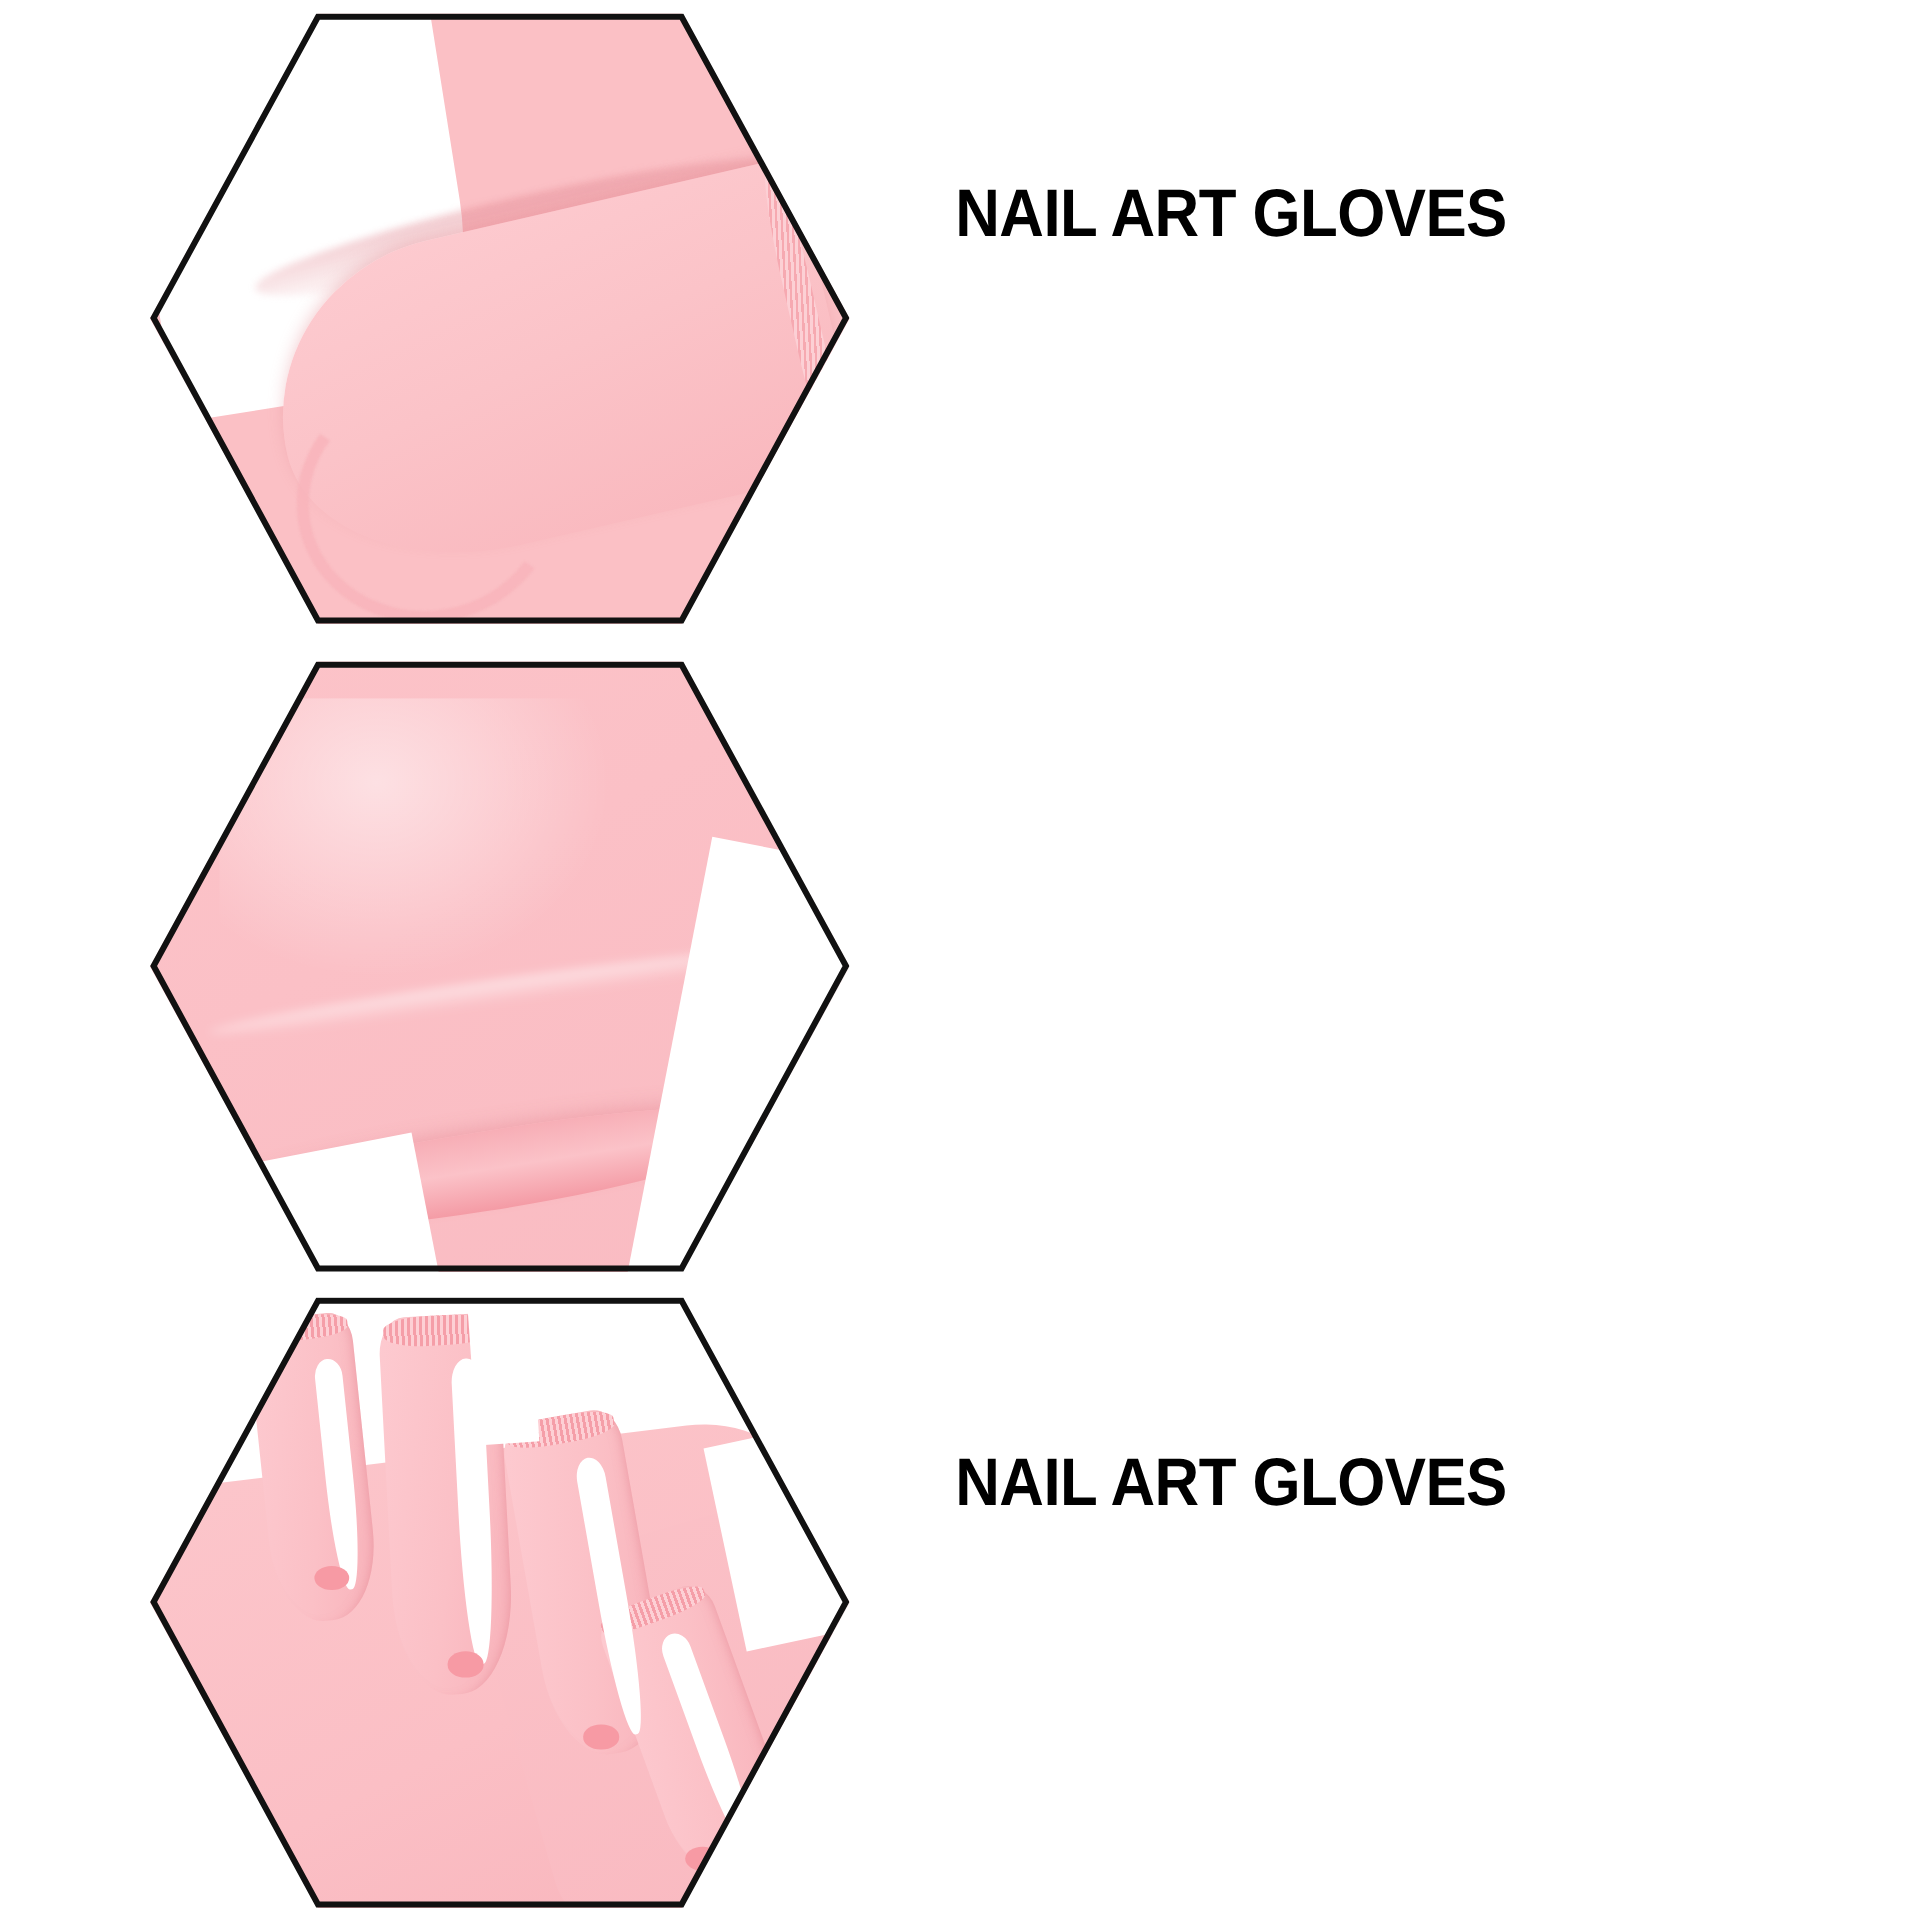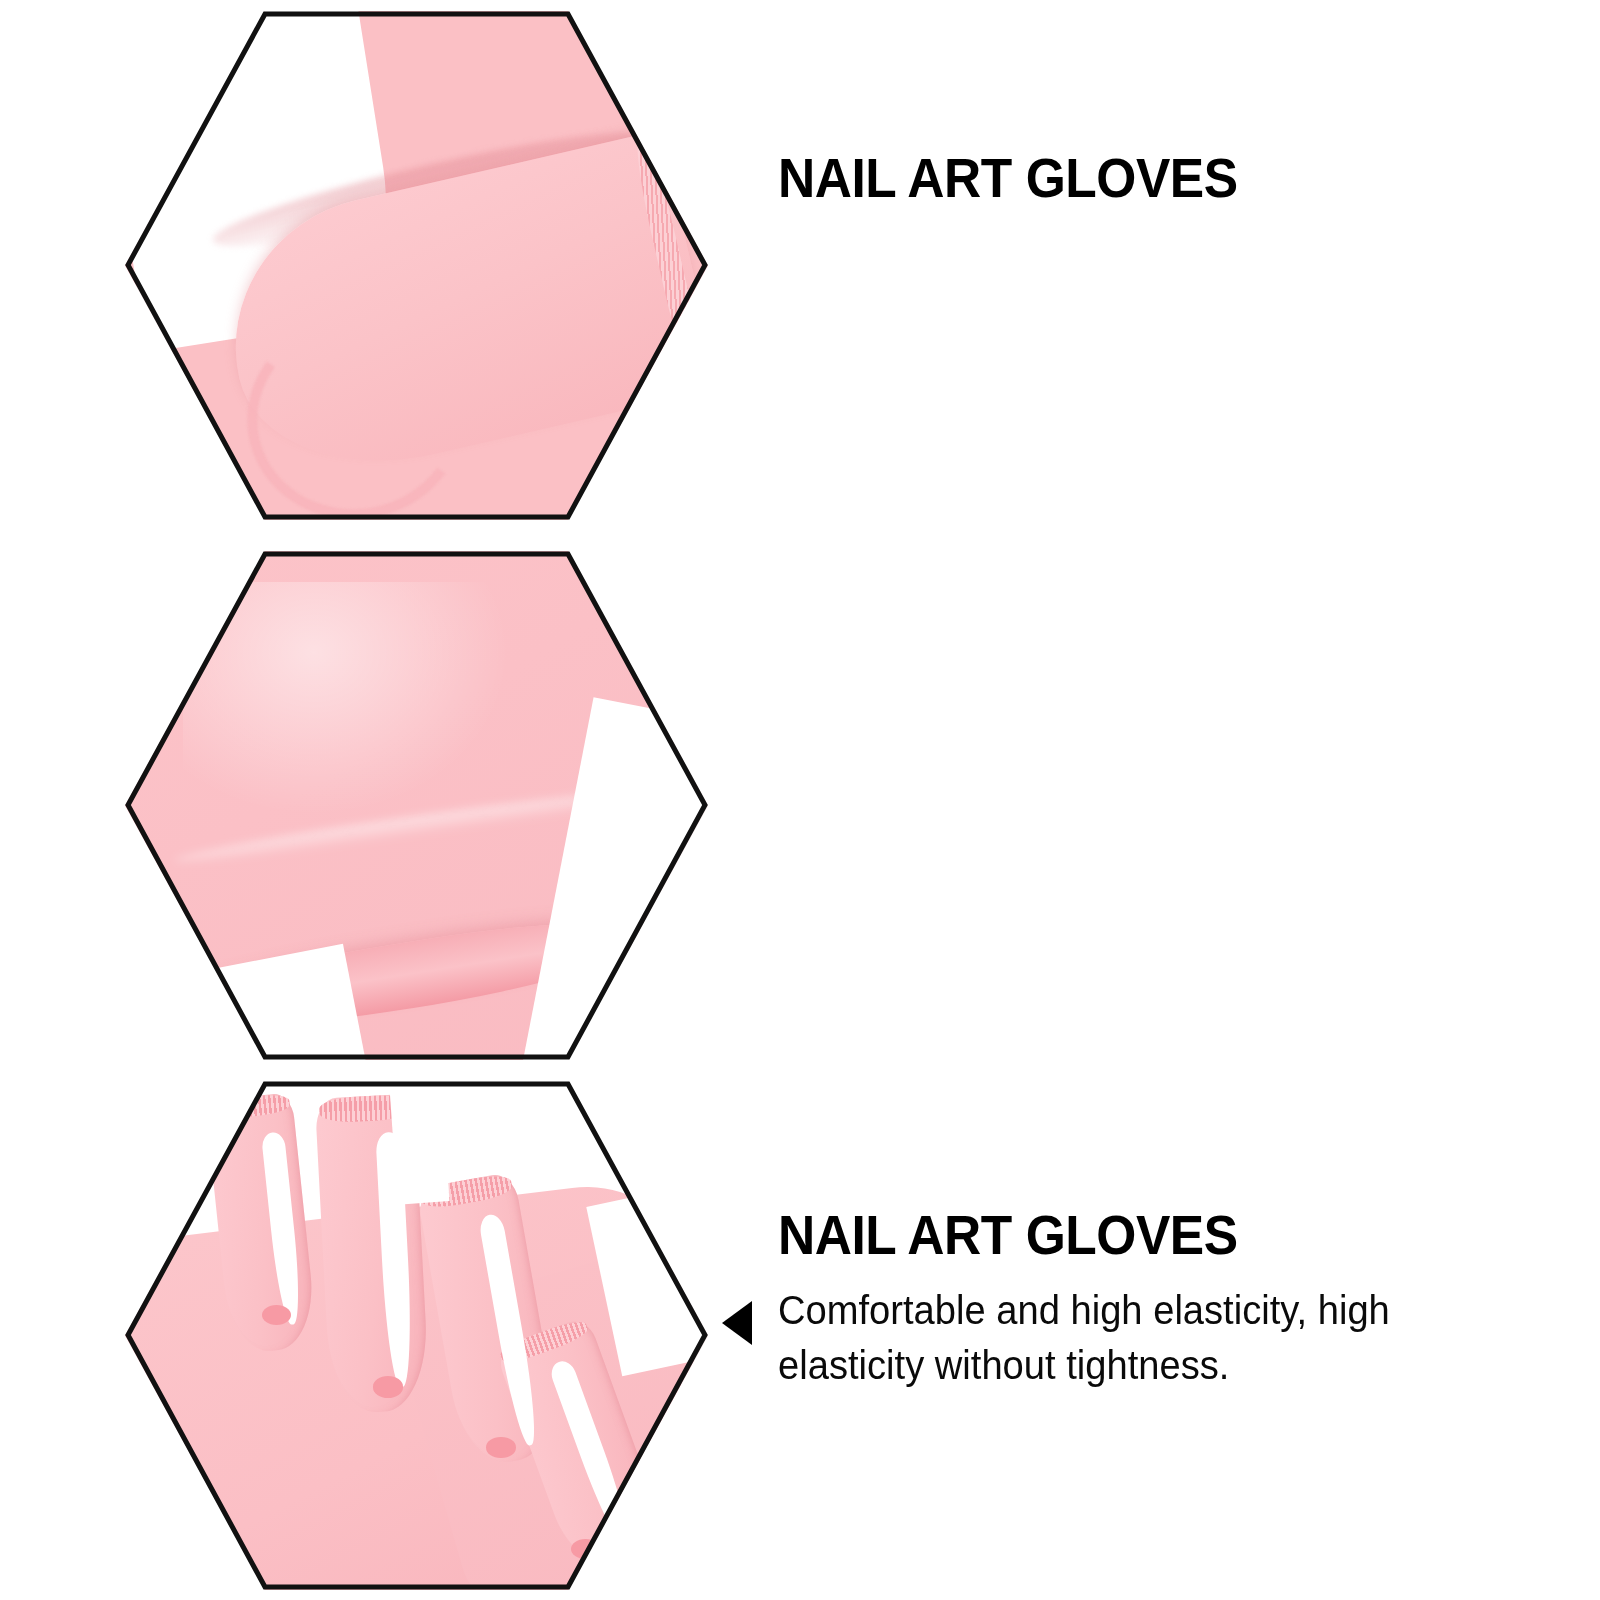--- a/index.html
+++ b/index.html
@@ -271,21 +271,21 @@
     position: absolute;
     left: 46%; top: -2%;
     width: 9%; height: 26%;
     background: #ffffff;
     transform: rotate(-4deg);
   }
 
   
   .textcol {
     position: absolute;
-    left: 712px;
+    left: 730px;
     width: 850px;
   }
   .t-1 { top: 150px; }
   .t-2 { top: 675px; }
 
   .headline {
     margin: 0 0 0 66px;
     font-family: "Liberation Sans", sans-serif;
     font-weight: 700;
     font-size: 56px;
@@ -372,24 +372,20 @@
       </div>
       <div class="hex-outline">
         <svg viewBox="0 0 583 509" preserveAspectRatio="none" aria-hidden="true">
           <polygon points="140,3 443,3 580,254 443,506 140,506 3,254" fill="none" stroke="#111111" stroke-width="5"></polygon>
         </svg>
       </div>
     </div>
 
     <div class="textcol t-2">
       <h2 class="headline">NAIL ART GLOVES</h2>
-      <div class="body-row">
-        <span class="arrow-marker"></span>
-        <p class="body-text">Comfortable and high elasticity, high elasticity without tightness.</p>
-      </div>
     </div>
   </section>
 
   <section class="feature feature-3">
 
     <div class="hex-wrap hex-3">
       <div class="hex-clip">
         <div class="photo">
           <div class="p3-bg"></div>
           <div class="p3-palm rib"></div>

